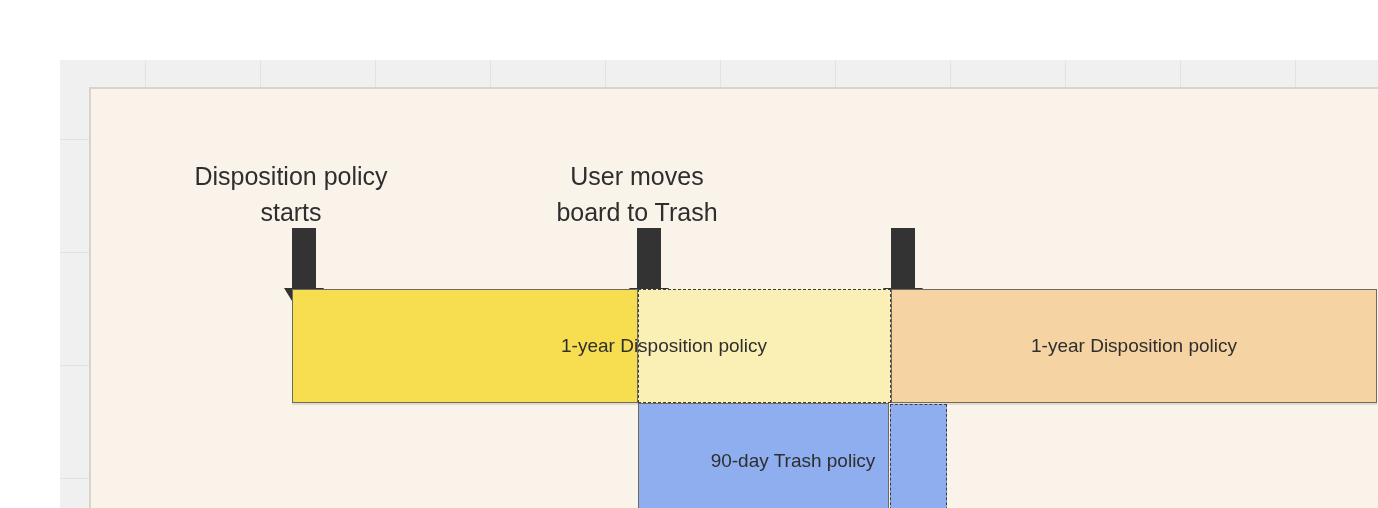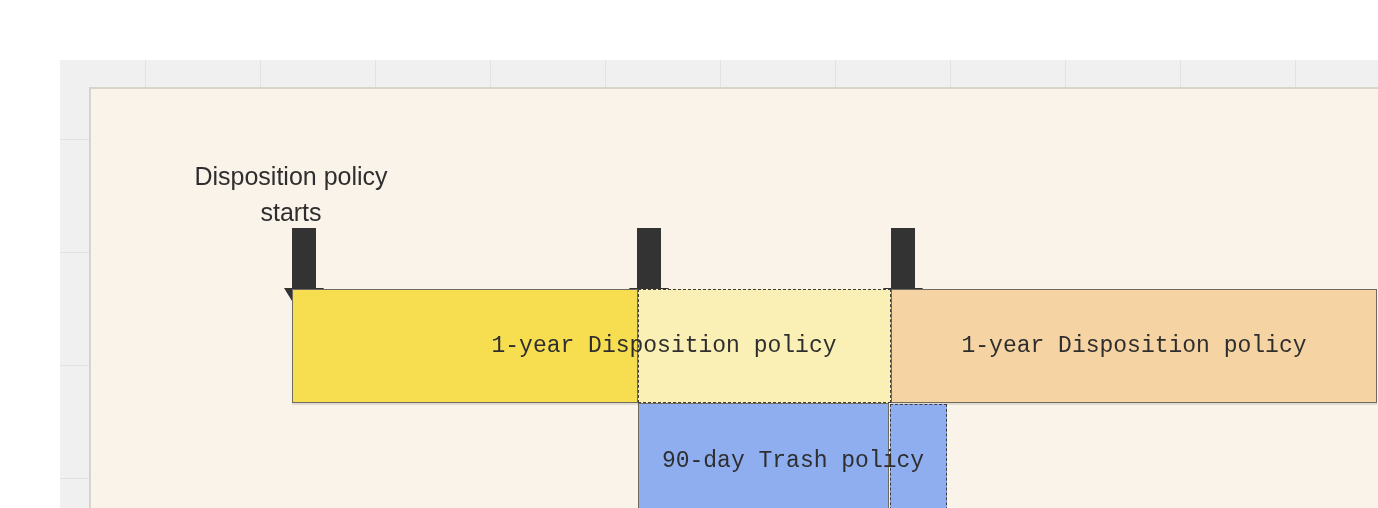--- a/index.html
+++ b/index.html
@@ -79,38 +79,39 @@
   .bar.disposition-restarted { left: 788px; top: 188px; width: 486px; height: 114px; background: #f6d3a2; }
   .bar.trash-remaining       { left: 787px; top: 303px; width: 57px;  height: 116px; background: #8eaef0; }
   .bar.trash-active          { left: 535px; top: 302px; width: 251px; height: 115px; background: #8eaef0; }
 
   
   .bar-label {
     position: absolute;
     transform: translateX(-50%);
     display: flex;
     align-items: center;
-    font-size: 23px;
+    font-size: 19px;
     white-space: nowrap;
-    font-family: Liberation Mono, monospace;
   }
   .bar-label.top-row  { top: 188px; height: 114px; }
   .bar-label.blue-row { top: 302px; height: 115px; }
   .bar-label.l1 { left: 561px; }
   .bar-label.l2 { left: 1031px; }
   .bar-label.l3 { left: 690px; }
 </style>
 </head>
 <body>
 
 <div class="canvas">
   <div class="frame">
 
     <div class="annotation a1">Disposition policy
 starts</div>
+    <div class="annotation a2">User moves
+board to Trash</div>
 
     <div class="arrow a1">
       <div class="shaft"></div>
       <div class="head"></div>
     </div>
     <div class="arrow a2">
       <div class="shaft"></div>
       <div class="head"></div>
     </div>
     <div class="arrow a3">

